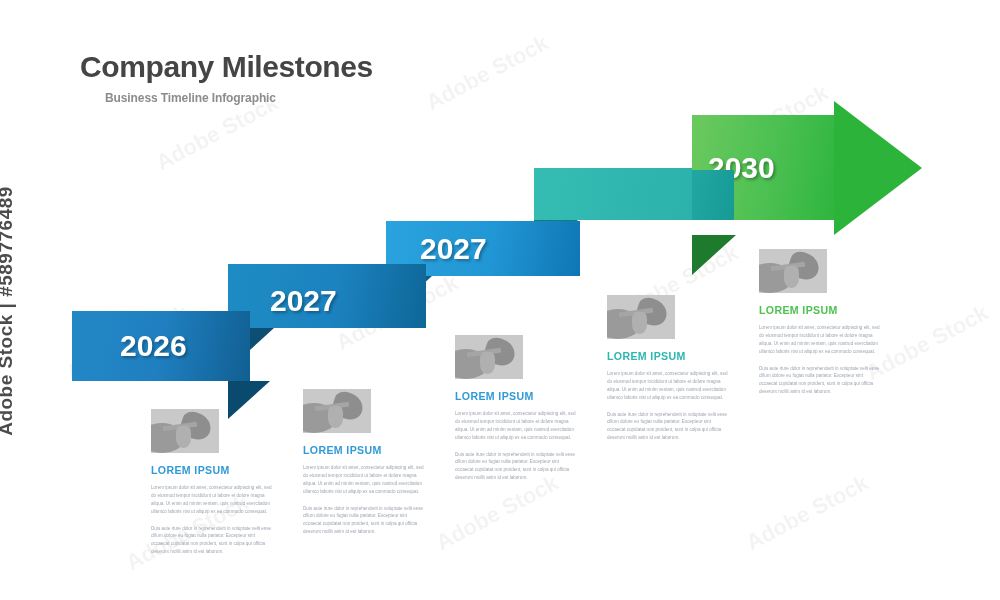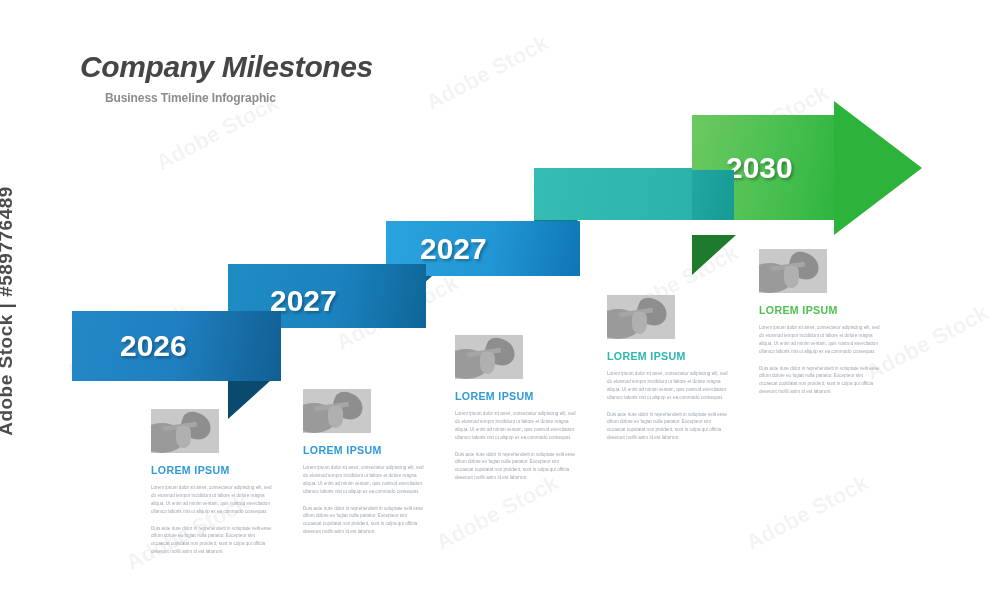--- a/index.html
+++ b/index.html
@@ -28,21 +28,21 @@
     white-space:nowrap;
     transform:rotate(-28deg);
     pointer-events:none;
     user-select:none;
   }
 
   
   .head{position:absolute;left:80px;top:50px;}
   .title{
     font-size:30px;font-weight:bold;color:#454545;
-    letter-spacing:-.4px;margin:0;line-height:1.1;font-style:italic;
+    letter-spacing:-.4px;margin:0;line-height:1.1;
   }
   .subtitle{
     font-size:12px;font-weight:bold;color:#8c8c8c;
     margin:8px 0 0 25px;letter-spacing:-.1px;
   }
 
   
   .band{
     position:absolute;
     display:flex;align-items:center;
@@ -128,21 +128,21 @@
 
   <div class="head">
     <div class="title">Company Milestones</div>
     <div class="subtitle">Business Timeline Infographic</div>
   </div>
 
   <div class="fold" style="left:692px;top:235px;border-width:0 0 40px 44px;border-color:transparent transparent transparent #1e7a2c;"></div>
   <div class="arrowhead" style="left:834px;top:101px;border-width:67px 0 67px 88px;border-left-color:#2cb43a;"></div>
   <div class="band" style="left:692px;top:115px;width:142px;height:105px;
               background:linear-gradient(100deg,#6bc95f 0%,#4cc052 55%,#2fb53f 100%);">
-    <span class="yr" style="margin-left:34px;">2030</span>
+    <span class="yr" style="margin-left:16px;">2030</span>
   </div>
 
   <div class="fold" style="left:534px;top:220px;border-width:0 0 40px 44px;border-color:transparent transparent transparent #137e79;"></div>
   <div class="band" style="left:534px;top:170px;width:200px;height:50px;
               background:linear-gradient(100deg,#35bdb4 0%,#2bb2ab 55%,#169a96 100%);">
     <span class="yr" style="margin-left:38px;">2029</span>
   </div>
   <div class="band" style="left:534px;top:168px;width:158px;height:52px;
               background:linear-gradient(100deg,#35bdb4 0%,#2bb2ab 100%);">
   </div>
@@ -156,21 +156,21 @@
     <span class="yr" style="margin-left:34px;">2027</span>
   </div>
 
   <div class="fold" style="left:228px;top:328px;border-width:0 0 42px 46px;border-color:transparent transparent transparent #0c4f73;"></div>
   <div class="band" style="left:228px;top:264px;width:198px;height:64px;
               background:linear-gradient(100deg,#1e8cc4 0%,#1b82bf 55%,#0e6697 100%);">
     <span class="yr" style="margin-left:42px;margin-top:9px;">2027</span>
   </div>
 
   <div class="fold" style="left:228px;top:381px;border-width:0 0 38px 42px;border-color:transparent transparent transparent #0a4a6e;"></div>
-  <div class="band" style="left:72px;top:311px;width:209px;height:70px;
+  <div class="band" style="left:72px;top:311px;width:178px;height:70px;
               background:linear-gradient(100deg,#2388c6 0%,#1f7fc0 50%,#115f92 100%);">
     <span class="yr" style="margin-left:48px;">2026</span>
   </div>
 
   <div class="col" style="left:151px;top:409px;">
     <div class="thumb">
       <div class="sh1"></div>
         <div class="sh2"></div>
         <div class="sh4"></div>
         <div class="sh3"></div>

